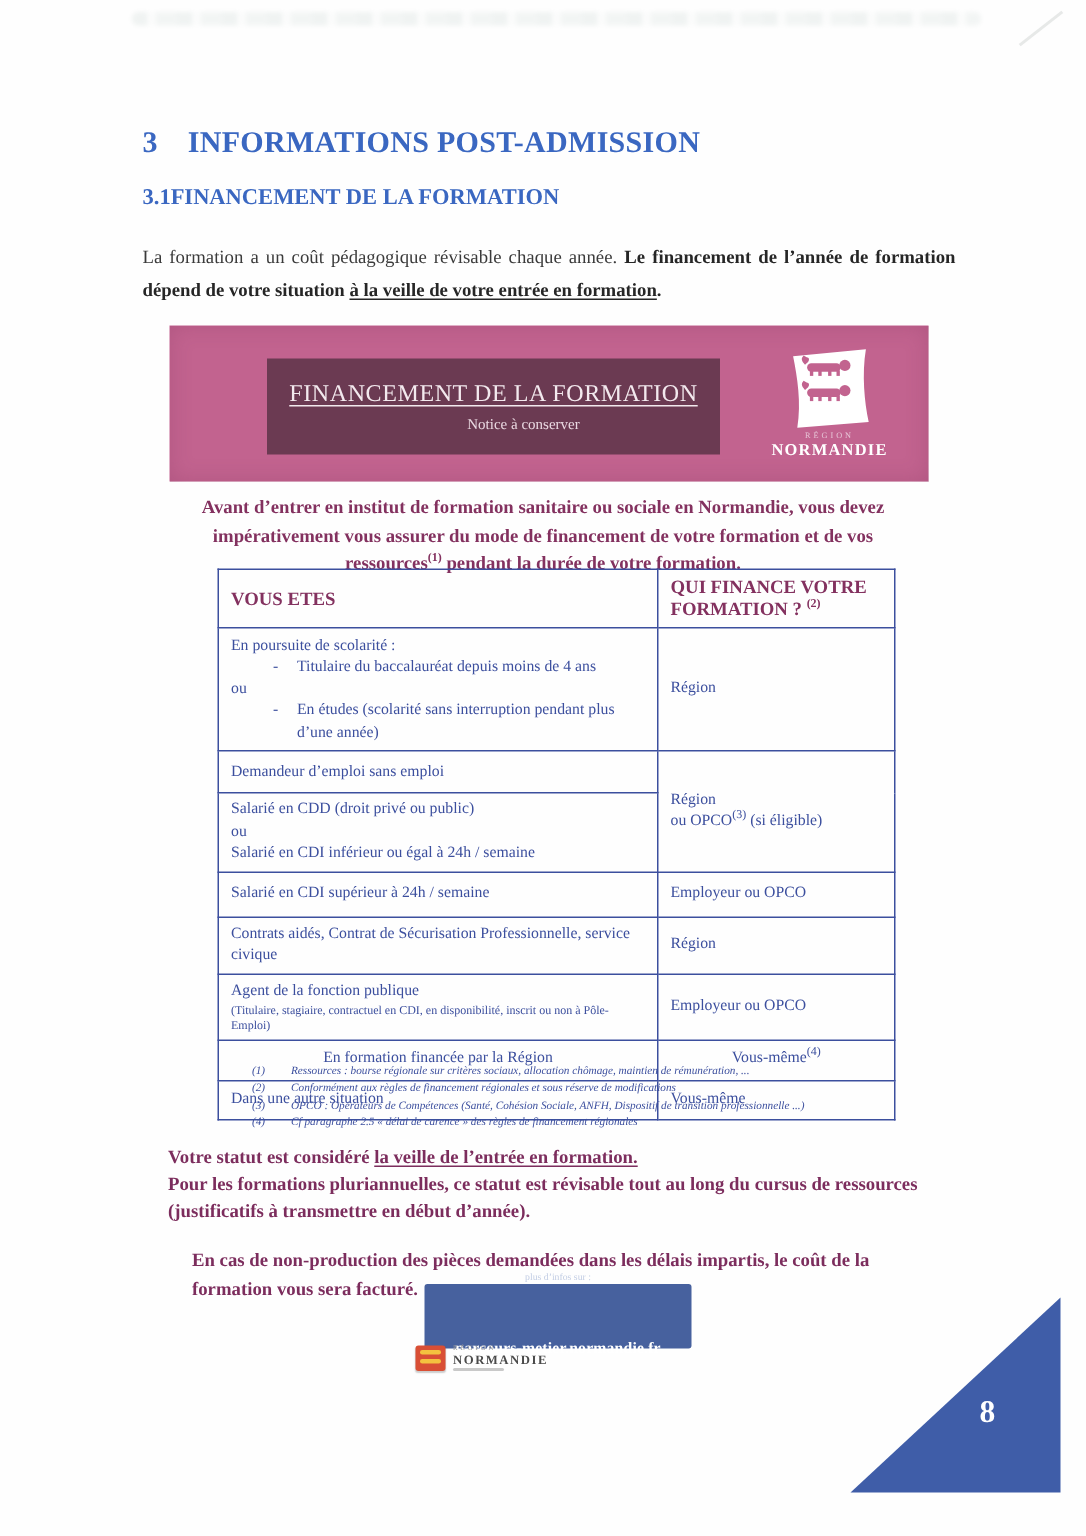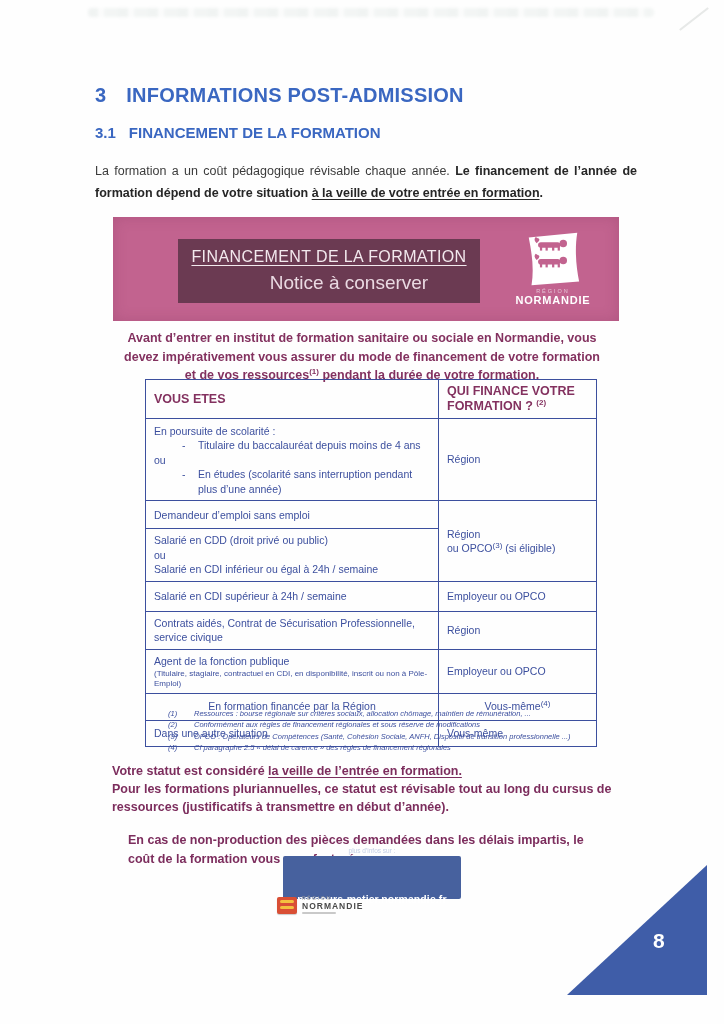--- a/index.html
+++ b/index.html
@@ -10,44 +10,44 @@
     --dark_plum:#6b3a52;
     --blue_box:#47619e;
     --blue_tri:#3f5da8;
     --green:#58a14e;
     --red:#d94f35;
     --text:#3b3b3b;
   }
   *{margin:0;padding:0;box-sizing:border-box;}
   html,body{background:#e9e9e9;}
   body{font-family:"Liberation Sans",sans-serif;}
-  .page{position:relative;width:724px;height:1024px;background:#fefefe;overflow:hidden;margin:0 auto;}
+  .page{position:relative;width:724px;height:1024px;background:#fefefe;overflow:hidden;margin:0 auto;font-family:Liberation Serif, serif;}
 
   
   .artifact{position:absolute;left:88px;top:8px;width:566px;height:9px;border-radius:4px;
     background:repeating-linear-gradient(90deg,rgba(140,165,158,.38) 0 10px,rgba(140,165,158,.08) 10px 16px,rgba(140,165,158,.3) 16px 30px);
     filter:blur(1.5px);opacity:.32;}
   .corner-mark{position:absolute;right:12px;top:18px;width:36px;height:2px;background:#cfd4d2;opacity:.5;transform:rotate(-38deg);}
 
   
   .h1{position:absolute;left:95px;top:84px;color:var(--blue_heading);font-size:20px;font-weight:bold;letter-spacing:.2px;}
   .h1 .num{margin-right:20px;}
   .h2{position:absolute;left:95px;top:124px;color:var(--blue_heading);font-size:15px;font-weight:bold;}
-  .h2 .num{margin-right:13px;}
+  .h2 .num{}
 
   .intro{position:absolute;left:95px;top:161px;width:542px;font-size:12.5px;line-height:1.72;color:var(--text);text-align:justify;}
   .intro b{color:#262626;}
   .u{text-decoration:underline;text-underline-offset:2px;}
 
   
   .banner{position:absolute;left:113px;top:217px;width:506px;height:104px;background:var(--pink);box-shadow:inset 0 0 14px rgba(122,46,86,.25);}
   .banner-inner{position:absolute;left:65px;top:22px;width:302px;height:64px;background:var(--dark_plum);
     display:flex;flex-direction:column;align-items:center;justify-content:center;gap:6px;}
   .banner-title{color:#f3e9ee;font-size:16px;letter-spacing:.4px;text-decoration:underline;text-underline-offset:3px;white-space:nowrap;}
-  .banner-sub{color:#ead9e2;font-size:19px;font-weight:300;margin-left:40px;}
+  .banner-sub{color:#ead9e2;font-size:10px;font-weight:300;margin-left:40px;}
   .banner-logo{position:absolute;right:26px;top:14px;width:80px;text-align:center;}
   .banner-logo svg{display:block;margin:0 auto;}
   .logo-region{font-size:5.5px;letter-spacing:2px;color:#e6c4d6;margin-top:1px;}
   .logo-name{font-size:11px;font-weight:bold;color:#ffffff;letter-spacing:.8px;}
 
   
   .notice{position:absolute;left:122px;top:329px;width:480px;text-align:center;color:var(--maroon);
     font-size:12.5px;font-weight:600;line-height:1.48;}
   .sup{font-size:8px;vertical-align:super;line-height:0;}
 

